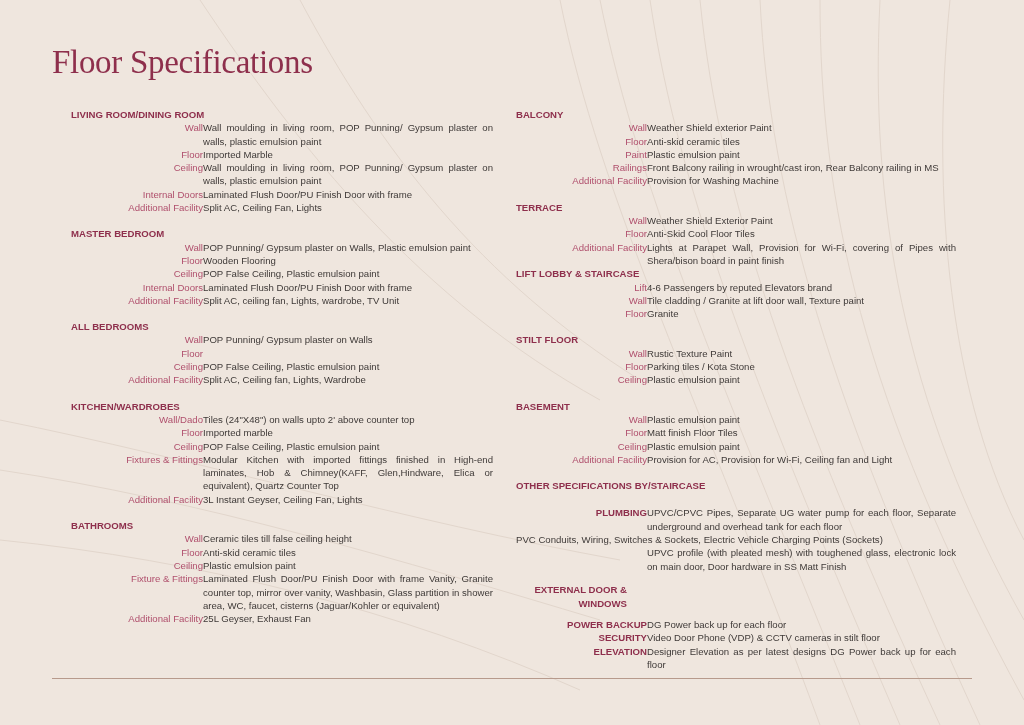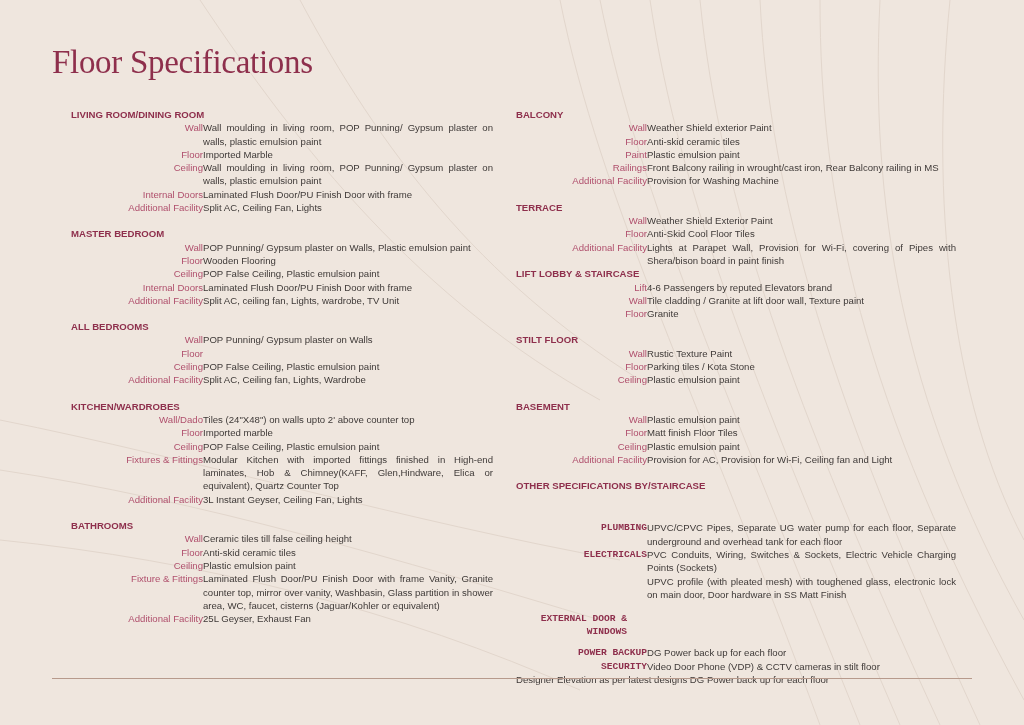--- a/index.html
+++ b/index.html
@@ -21,23 +21,23 @@
   .col-right { left: 516px; width: 440px; }
   .section { margin-bottom: 13px; }
   .sec-head {
     font-size: 9.6px; font-weight: bold; color: #8e2f4c;
     line-height: 13.3px; height: 13.3px;
   }
   .row { display: flex; font-size: 9.6px; line-height: 13.3px; }
   .lbl { color: #b0506d; flex: 0 0 132px; text-align: right; }
   .col-right .lbl { flex: 0 0 131px; }
   .val { color: #3f3a38; flex: 1; text-align: justify; }
-  .other .lbl { color: #8e2f4c; font-weight: bold; font-family: Liberation Mono, monospace; }
+  .other .lbl { color: #8e2f4c; font-weight: bold; }
   .other .row { margin-bottom: 0; }
-  .other-head { margin-bottom: 29px; }
+  .other-head { margin-bottom: 14px; }
   .gap { height: 8px; }
   .footer-rule {
     position: absolute; left: 52px; top: 678px; width: 920px; height: 1px;
     background: #b79a8c;
   }
 </style>
 </head>
 <body>
 
 <svg class="bg-lines" width="1024" height="725" viewBox="0 0 1024 725">
@@ -270,35 +270,35 @@
       </div>
   </div>
 
   <div class="section other">
     <div class="sec-head other-head">OTHER SPECIFICATIONS BY/STAIRCASE</div>
     <div class="row">
         <span class="lbl">PLUMBING</span>
         <span class="val">UPVC/CPVC Pipes, Separate UG water pump for each floor, Separate underground and overhead tank for each floor</span>
       </div>
     <div class="row">
-        <span class="lbl">ELECTRICALS</span>
         <span class="val">PVC Conduits, Wiring, Switches &amp; Sockets, Electric Vehicle Charging Points (Sockets)</span>
       </div>
     <div class="row">
         <span class="lbl" style="padding-right:20px;box-sizing:border-box;margin-top:37px;">EXTERNAL DOOR &amp; WINDOWS</span>
         <span class="val">UPVC profile (with pleated mesh) with toughened glass, electronic lock on main door, Door hardware in SS Matt Finish</span>
       </div>
     <div class="gap"></div>
     <div class="row">
         <span class="lbl">POWER BACKUP</span>
         <span class="val">DG Power back up for each floor</span>
       </div>
     <div class="row">
         <span class="lbl">SECURITY</span>
         <span class="val">Video Door Phone (VDP) &amp; CCTV cameras in stilt floor</span>
       </div>
     <div class="row">
+        <span class="lbl">ELEVATION</span>
         <span class="val">Designer Elevation as per latest designs DG Power back up for each floor</span>
       </div>
   </div>
 </div>
 
 <div class="footer-rule"></div>
 
 </body></html>

